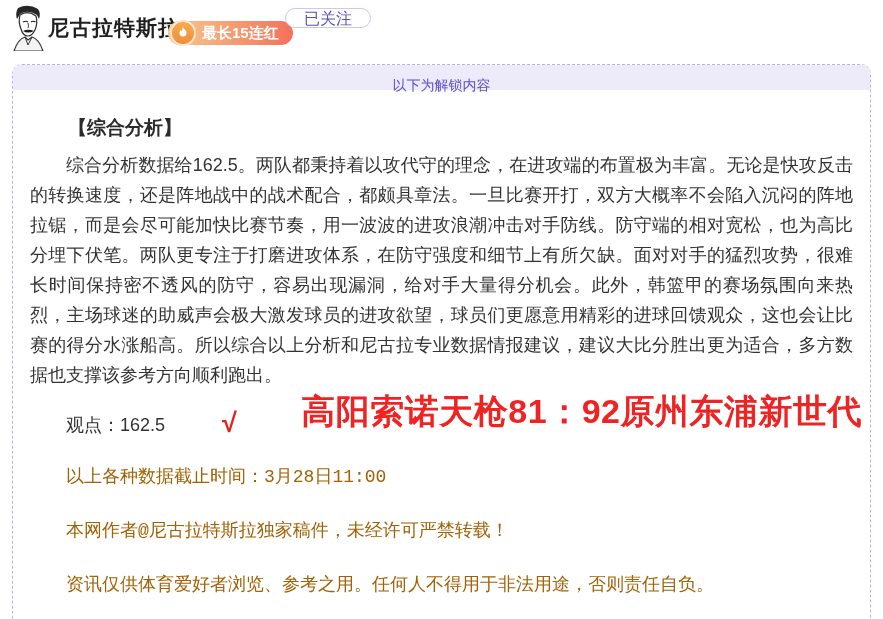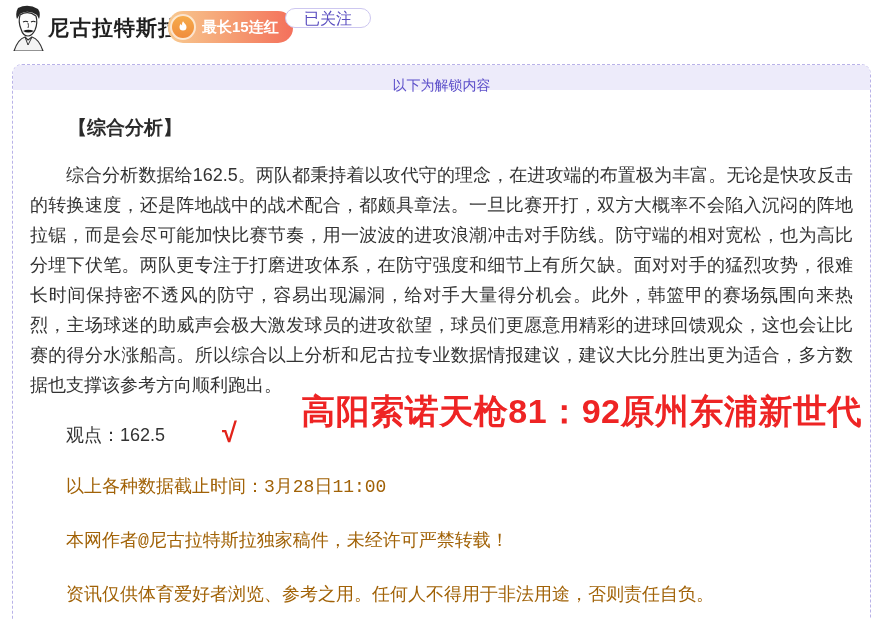--- a/index.html
+++ b/index.html
@@ -7,21 +7,21 @@
   html,body { width:883px; height:619px; background:#ffffff; overflow:hidden;
               font-family:"Liberation Sans", sans-serif; }
   .page { position:relative; width:883px; height:619px; background:#fff; }
 
   
   .header { position:absolute; top:0; left:0; right:0; height:62px; background:#fff; }
   .avatar { position:absolute; left:8px; top:5px; width:40px; height:46px; cursor:pointer;
             background:#fff; overflow:hidden; }
   .author-name { position:absolute; left:48px; top:14px; font-size:21px; font-weight:bold;
                  color:#1f1f1f; letter-spacing:1px; }
-  .streak-badge { position:absolute; left:168px; top:11px; height:32px; display:flex;
+  .streak-badge { position:absolute; left:168px; top:21px; height:24px; display:flex;
                   align-items:center; padding:0 14px 0 2px; border-radius:15px;
                   background:linear-gradient(90deg,#f8c990 0%,#f59a70 55%,#f4705c 100%);
                   color:#fff; font-size:15px; font-weight:bold; }
   .flame-circle { width:26px; height:26px; border-radius:50%; margin-right:6px;
                   background:linear-gradient(180deg,#f6ab4c,#f08d3c);
                   border:2px solid rgba(255,255,255,.75);
                   display:flex; align-items:center; justify-content:center; }
   .follow-btn { position:absolute; left:285px; top:8px; width:86px; height:20px;
                 border:1px solid #cdc7f0; border-radius:18px; background:#fff;
                 color:#5b4fc0; font-size:16px; cursor:pointer;
@@ -29,21 +29,21 @@
   .updated { position:absolute; right:12px; top:21px; font-size:15px; color:#999; }
 
   
   .card { position:absolute; left:12px; right:12px; top:64px; height:640px;
           border:1.5px dashed #b9b2e8; border-radius:10px; background:#fff; }
   .unlock-banner { height:25px; line-height:40px; text-align:center; font-size:14px;
                    color:#5b4ec9; background:#edebfa; border-radius:8px 8px 0 0; }
   .content { padding:0 17px; color:#333; }
   .section-title { margin-top:25px; font-size:19px; font-weight:bold; color:#2b2b2b;
                    text-indent:2em; }
-  .analysis { margin-top:19px; font-size:18px; line-height:30px; color:#333;
+  .analysis { margin-top:9px; font-size:18px; line-height:30px; color:#333;
               text-indent:2em; text-align:justify; }
   .match-result { position:absolute; right:8px; top:324px; font-size:34px;
                   font-weight:bold; color:#ee2424; letter-spacing:0.5px; white-space:nowrap; }
   .viewpoint-row { margin-top:17px; font-size:18px; line-height:30px; text-indent:2em; }
   .check-mark { display:inline-block; margin-left:16px; font-size:27px; font-weight:bold;
                 color:#e2231a; position:relative; top:1px; }
   .meta-line { margin-top:22px; font-size:18px; line-height:30px; text-indent:2em; color:#a16207;font-family:Liberation Mono, monospace; }
   .meta-line + .meta-line { margin-top:24px; }
 </style>
 </head>

